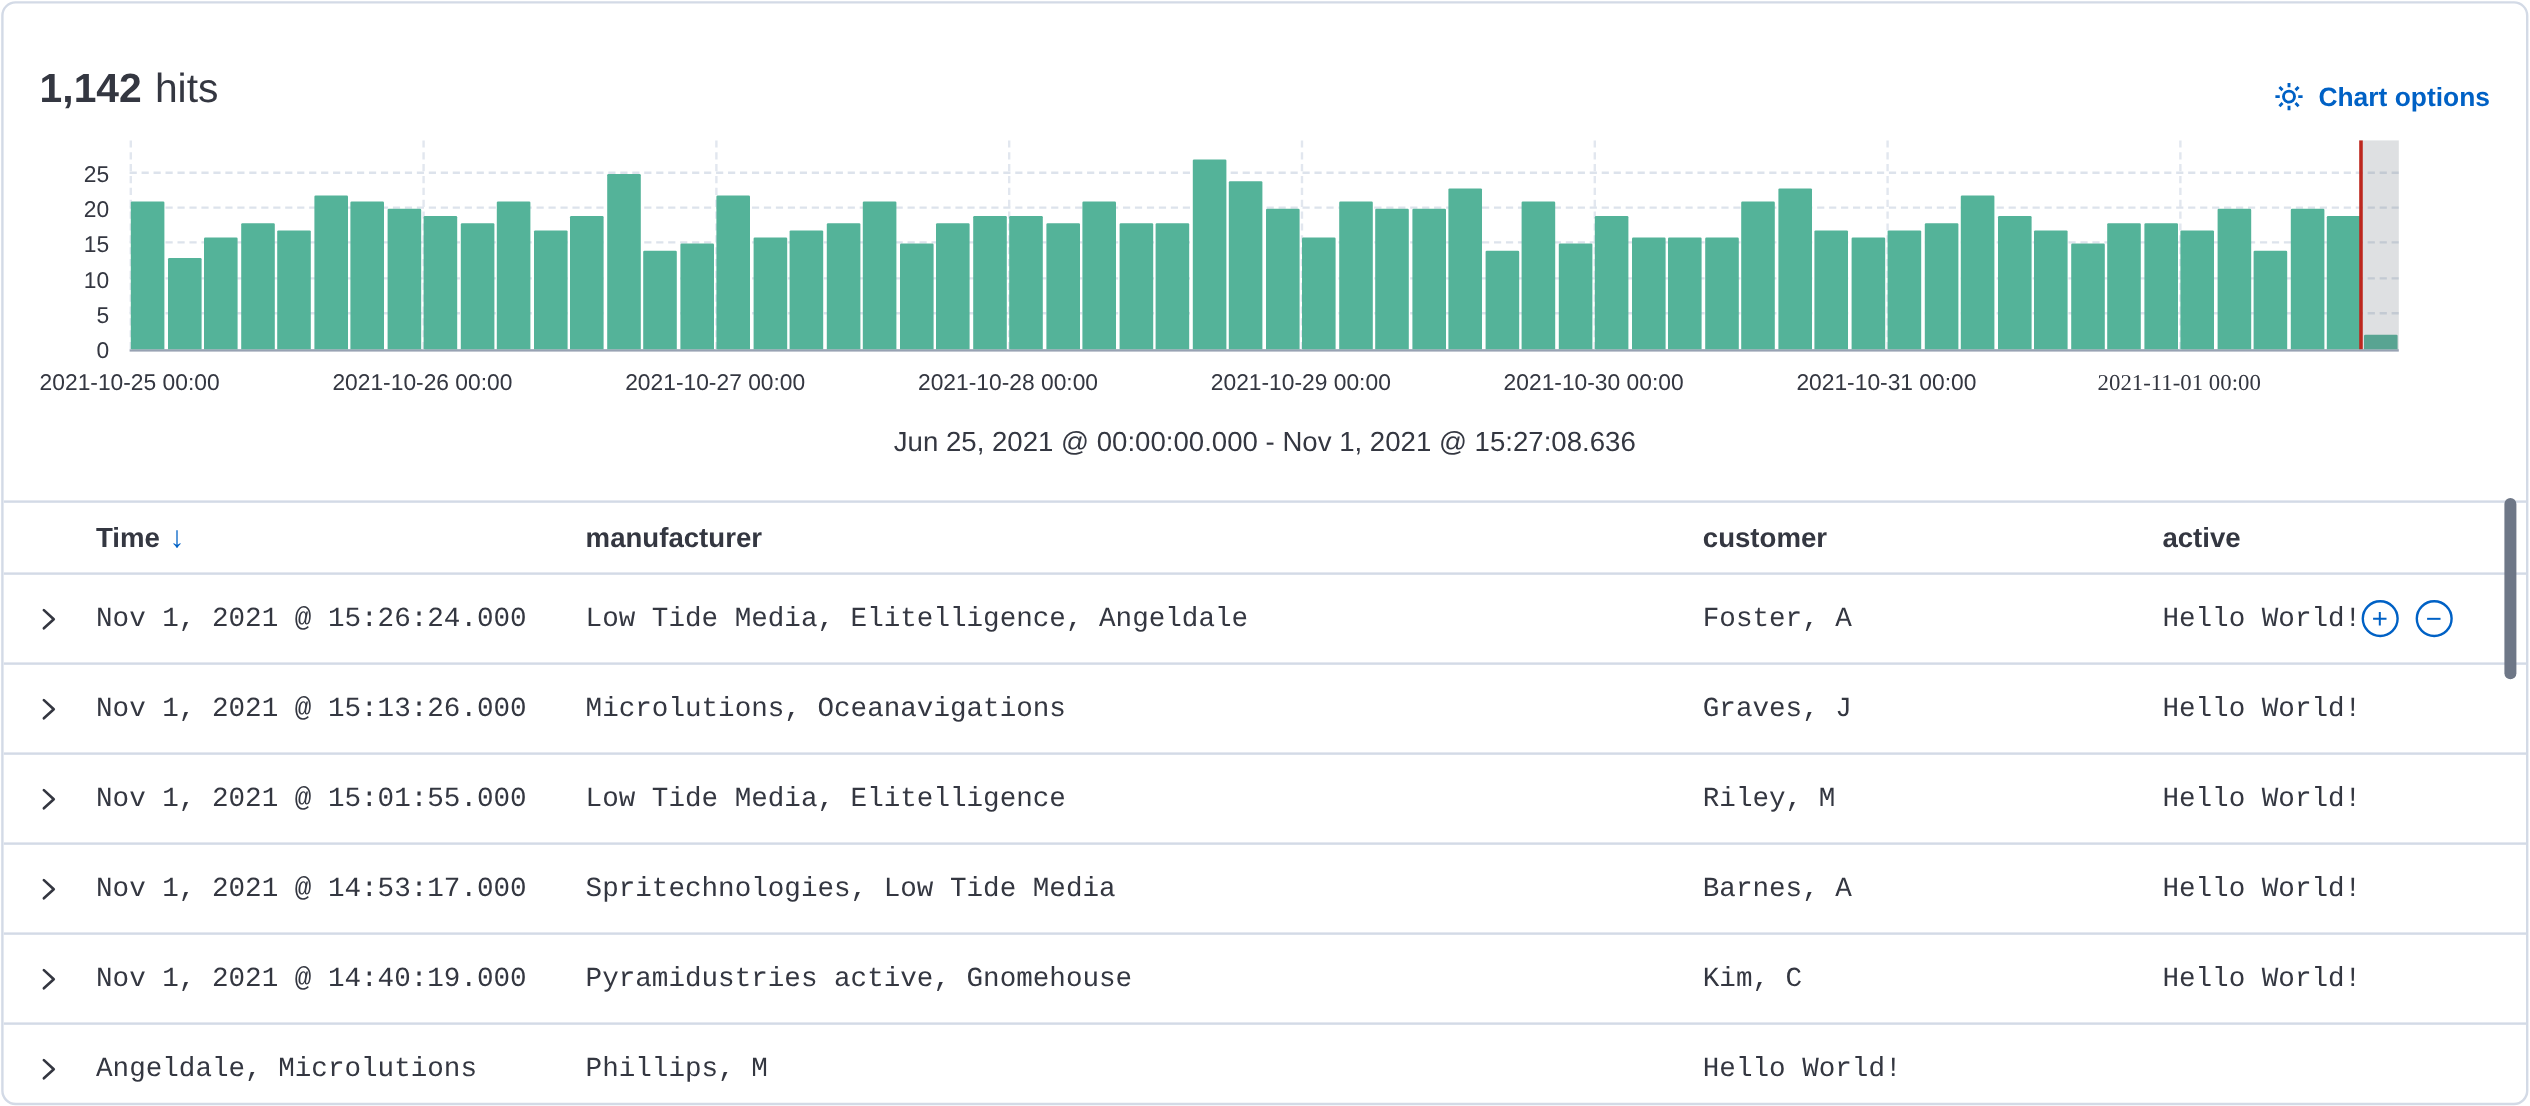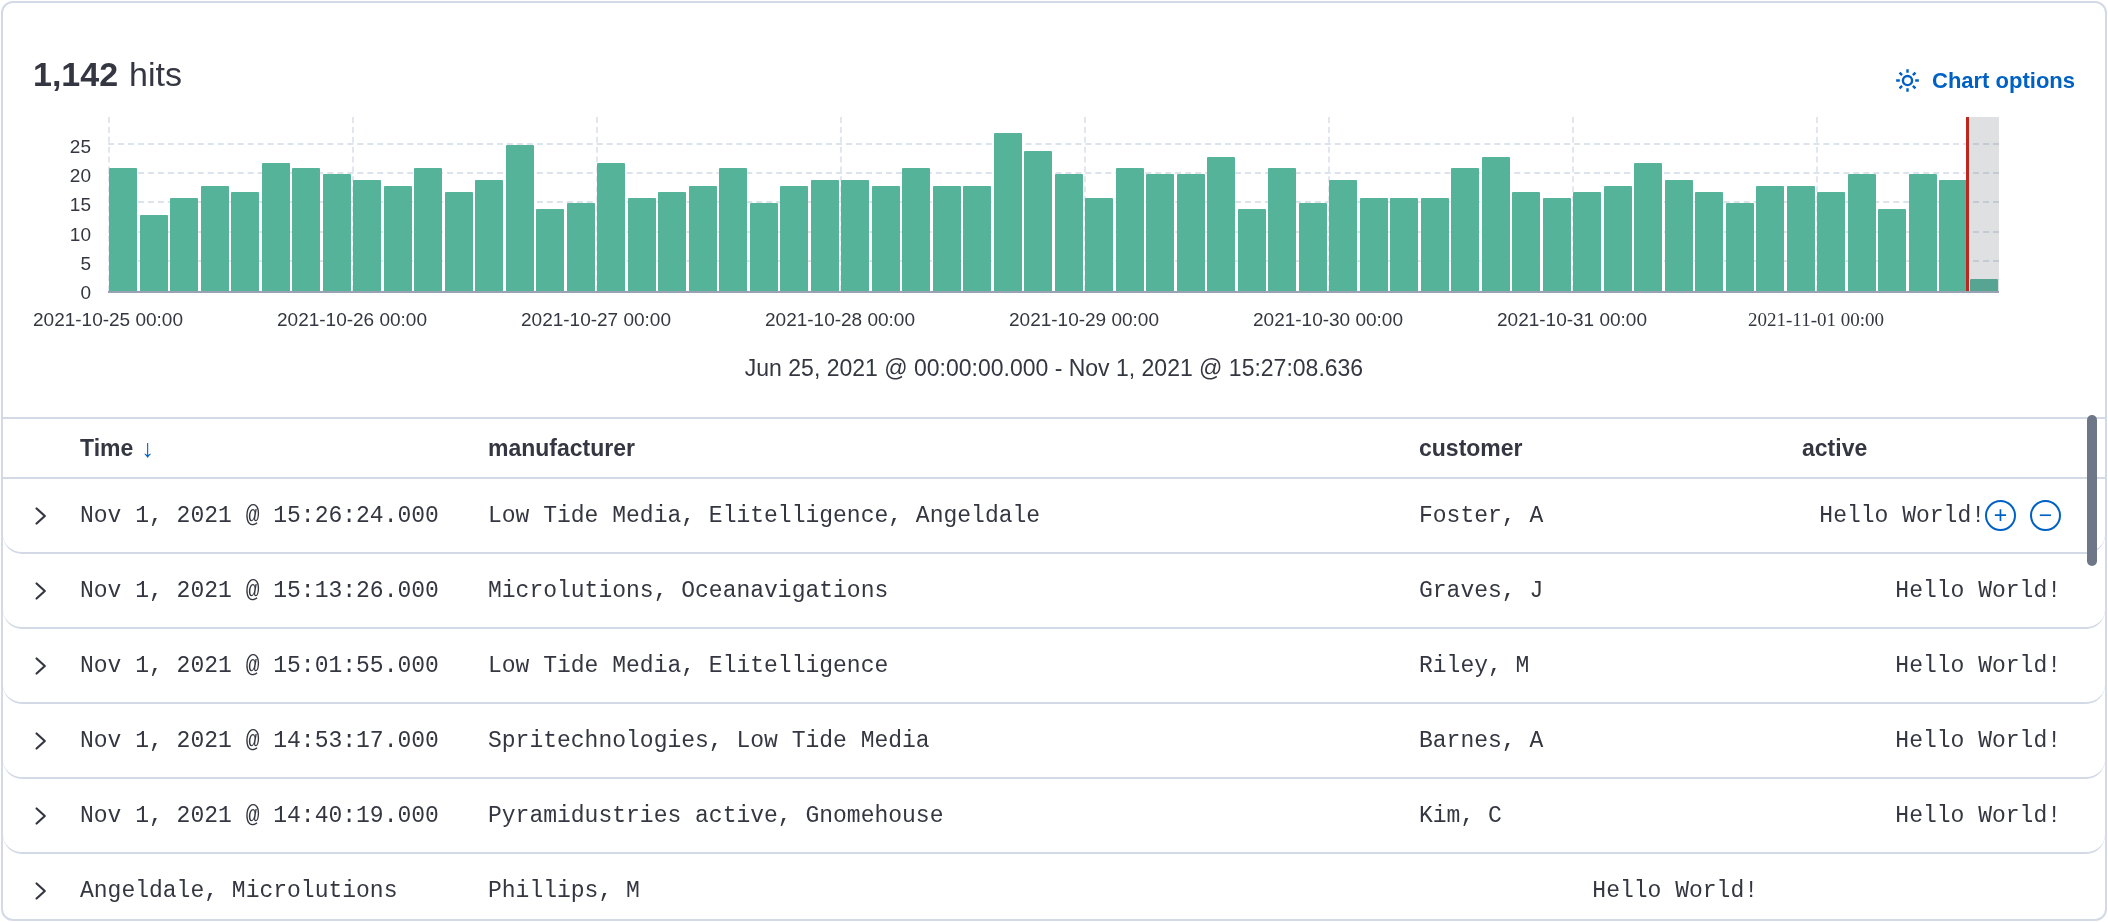--- a/index.html
+++ b/index.html
@@ -62,29 +62,28 @@
     border-top: 2px solid var(--border, #d3dae6);
     border-bottom: 2px solid var(--border, #d3dae6);
   }
   .th { display: flex; align-items: center; gap: 8px; cursor: pointer; }
   .sort { color: var(--blue, #0061c5); font-size: 25px; line-height: 1; cursor: pointer; }
   .trow {
     height: 75px;
     border-bottom: 2px solid var(--border, #d3dae6);
     font-family: "Liberation Mono", "DejaVu Sans Mono", monospace;
     font-size: 23px;
-    border-radius: 19px;
   }
   .td { white-space: nowrap; overflow: hidden; }
   .expander { display: flex; }
   .expand-btn {
     background: none; border: none; padding: 0; margin-left: 26px;
     display: flex; align-items: center; cursor: pointer;
   }
-  .hello { display: flex; align-items: center; justify-content: flex-end; padding-right: 44px; overflow: visible; }
+  .hello { display: flex; align-items: center; justify-content: flex-start; padding-right: 44px; overflow: visible; }
   .actions { display: flex; gap: 14px; }
   .circle-btn {
     width: 31px; height: 31px; border-radius: 50%;
     border: 2px solid var(--blue, #0061c5);
     color: var(--blue, #0061c5);
     background: #fff; font-size: 23px; line-height: 1;
     display: flex; align-items: center; justify-content: center;
     font-family: "Liberation Sans", sans-serif; cursor: pointer; padding: 0;
   }
   .scroll-thumb {

